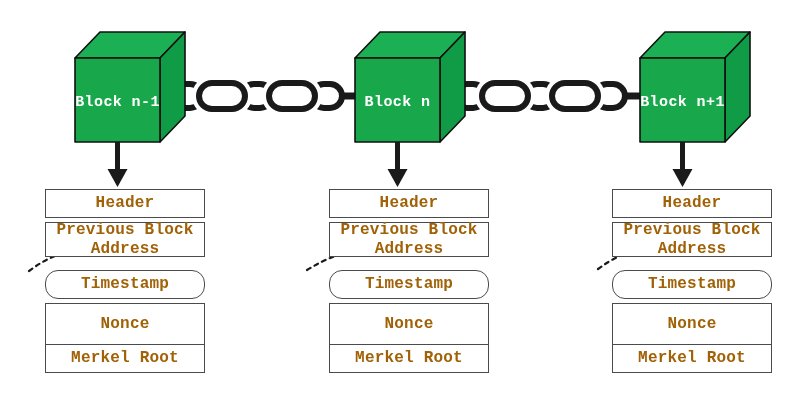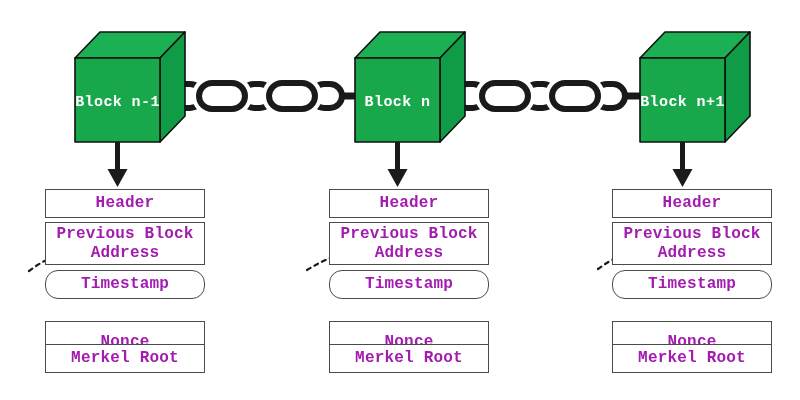--- a/index.html
+++ b/index.html
@@ -24,29 +24,29 @@
   .down-arrow-stem{fill:#1a1a1a;}
   .down-arrow-head{fill:#1a1a1a;}
   .dashed-arrow{fill:none;stroke:#1a1a1a;stroke-width:2.2;stroke-dasharray:4 4.5;stroke-linecap:round;}
   .dashed-arrow-head{fill:#1a1a1a;}
 
   
   .col{position:absolute;top:189px;width:160px;height:178px;}
   .col1{left:45px;} .col2{left:329px;} .col3{left:612px;}
   .field{
     position:absolute;left:0;width:160px;box-sizing:border-box;
-    border:1.6px solid #4b4b4b;background:#ffffff;color:#a21caf;
+    border:1.6px solid #4b4b4b;background:#ffffff;color:#a16207;
     font-weight:bold;font-size:16px;letter-spacing:.2px;line-height:19px;
     display:flex;align-items:center;justify-content:center;text-align:center;
     padding:3px 4px;
   }
   .f1{top:0;height:29px;}
-  .f2{top:33px;height:43px;}
+  .f2{top:33px;height:35px;}
   .f3{top:81px;height:29px;border-radius:13px;}
-  .f4{top:132px;height:42px;}
+  .f4{top:114px;height:42px;}
   .f5{top:155px;height:29px;}
 </style>
 </head>
 <body>
 
 <div class="canvas">
 
   <svg class="layer" width="800" height="400" viewBox="0 0 800 400">
 
     <defs>

